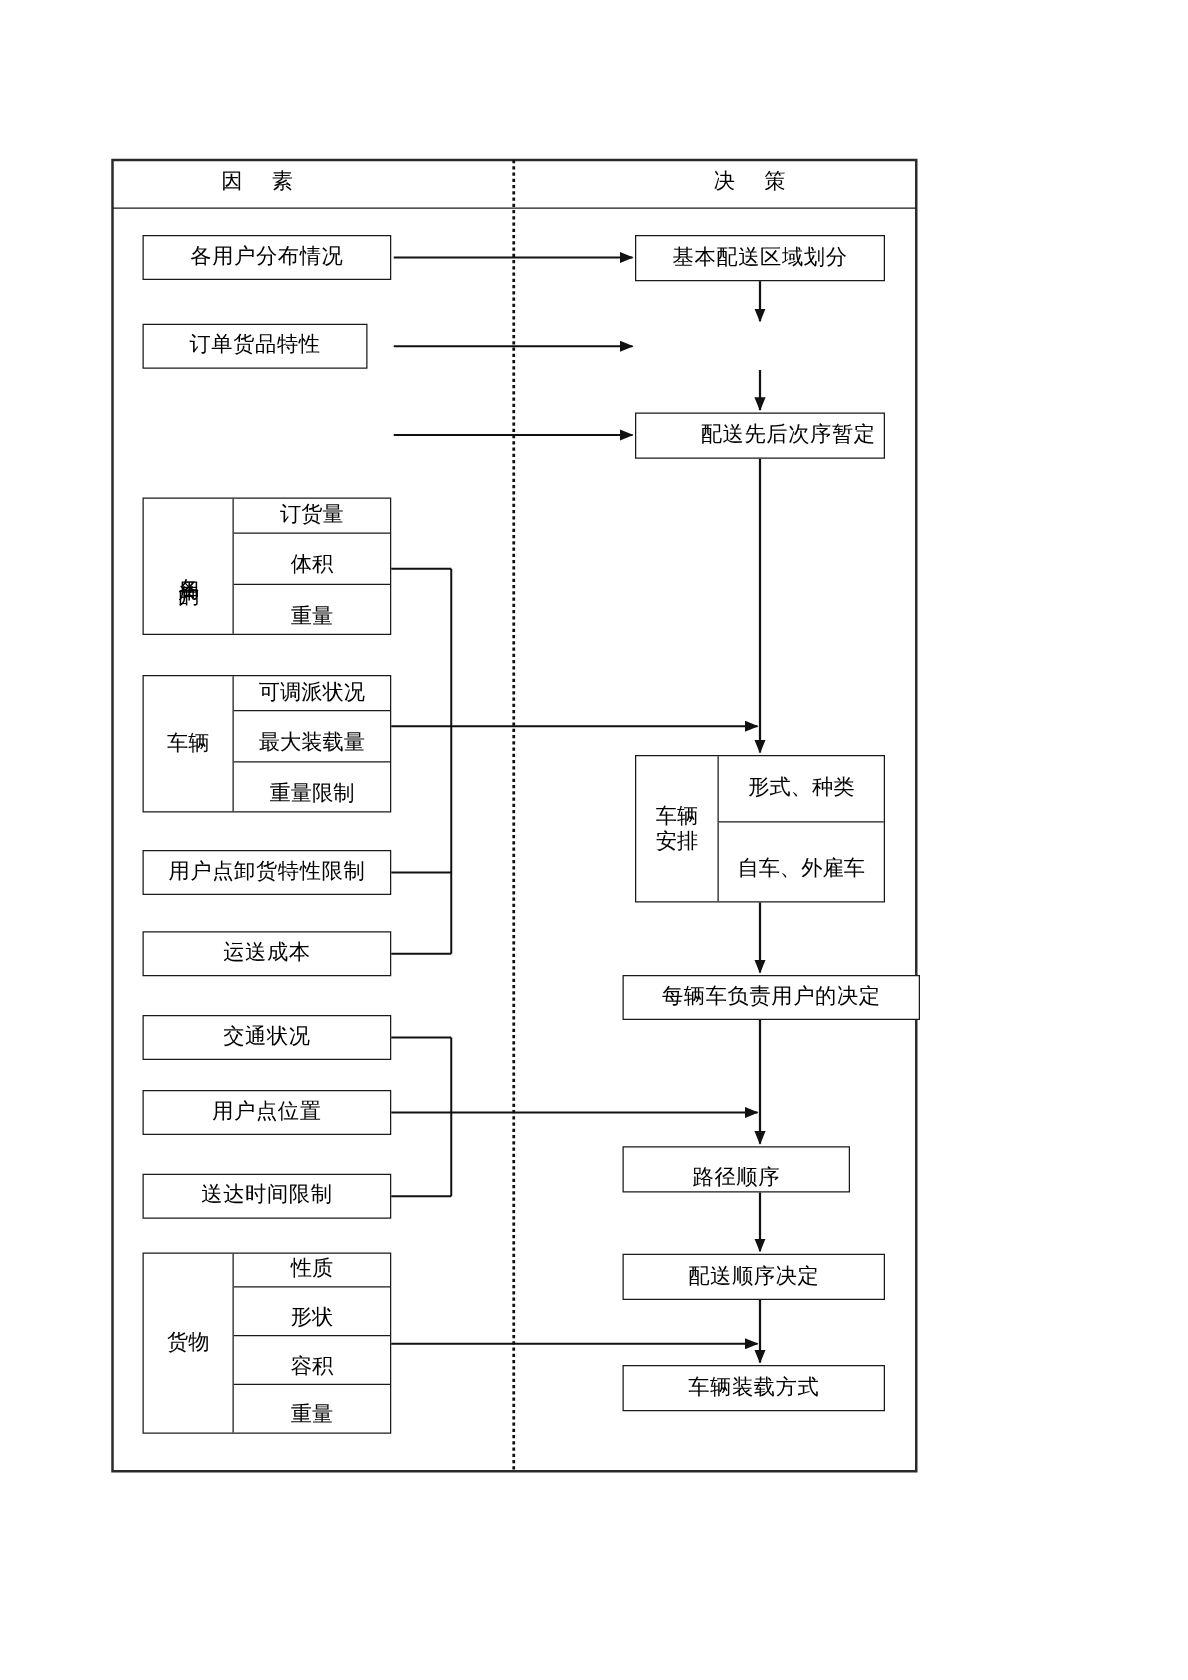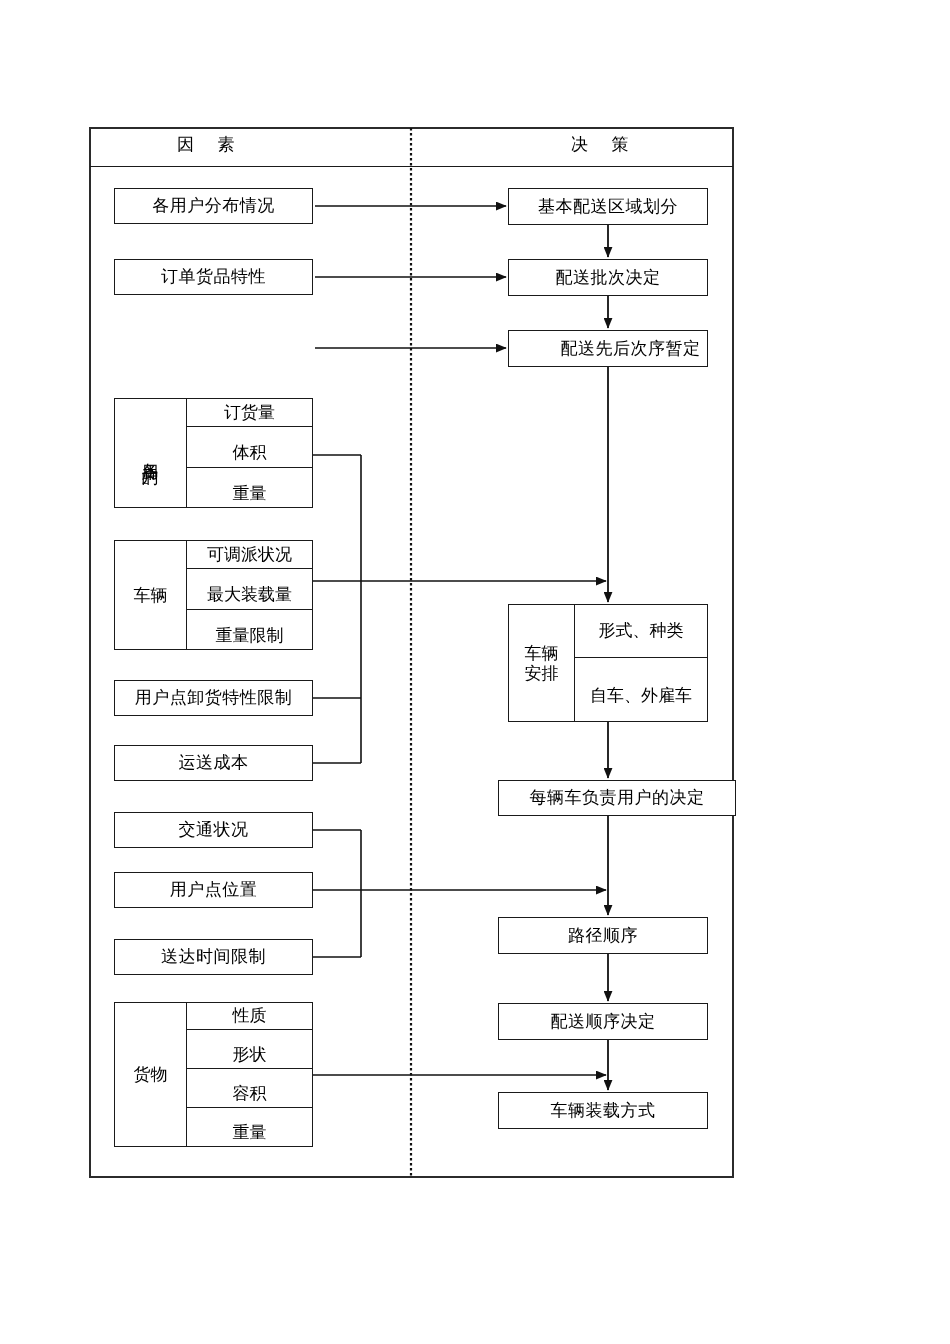--- a/index.html
+++ b/index.html
@@ -110,21 +110,21 @@
 
   <div class="hdr-sep" style="left:90px; top:166px; width:643px;"></div>
 
   <div class="hdr" style="left:168px; top:133px; width:100px;">因  素</div>
   <div class="hdr" style="left:562px; top:133px; width:100px;">决  策</div>
 
   <div class="node" style="left:114px; top:188px; width:199px; height:36px;">
       <span>各用户分布情况</span>
     </div>
 
-  <div class="node" style="left:114px; top:259px; width:199px; height:36px;">
+  <div class="node" style="left:114px; top:259px; width:180px; height:36px;">
       <span>订单货品特性</span>
     </div>
 
 
   <div class="node" style="left:114px; top:745px; width:199px; height:36px;">
       <span>运送成本</span>
     </div>
 
   <div class="node" style="left:114px; top:680px; width:199px; height:36px;">
       <span>用户点卸货特性限制</span>
@@ -167,23 +167,20 @@
       <div class="grp-row">形状</div>
       <div class="grp-row">容积</div>
       <div class="grp-row">重量</div>
     </div>
   </div>
 
   <div class="node" style="left:508px; top:188px; width:200px; height:37px;">
       <span>基本配送区域划分</span>
     </div>
 
-  <div class="node" style="left:508px; top:259px; width:200px; height:37px;">
-      <span>配送批次决定</span>
-    </div>
 
   <div class="node" style="left:508px; top:330px; width:200px; height:37px;padding-left:45px;">
       <span>配送先后次序暂定</span>
     </div>
 
   <div class="grp" style="left:508px; top:604px; width:200px; height:118px;">
     <div class="grp-label" style="width:66px; flex-direction:column;">
       <span>车辆</span>
       <span>安排</span>
     </div>
@@ -192,21 +189,21 @@
       <div class="grp-row" style="white-space:normal; padding:0 10px;">
           <span>自车、外雇车</span>
         </div>
     </div>
   </div>
 
   <div class="node" style="left:498px; top:780px; width:238px; height:36px;">
       <span>每辆车负责用户的决定</span>
     </div>
 
-  <div class="node" style="left:498px; top:917px; width:210px; height:37px;">
+  <div class="node" style="left:498px; top:917px; width:182px; height:37px;align-items:flex-end;">
       <span>路径顺序</span>
     </div>
 
   <div class="node" style="left:498px; top:1003px; width:210px; height:37px;">
       <span>配送顺序决定</span>
     </div>
 
   <div class="node" style="left:498px; top:1092px; width:210px; height:37px;text-align:center;">
       <span>车辆装载方式</span>
     </div>

